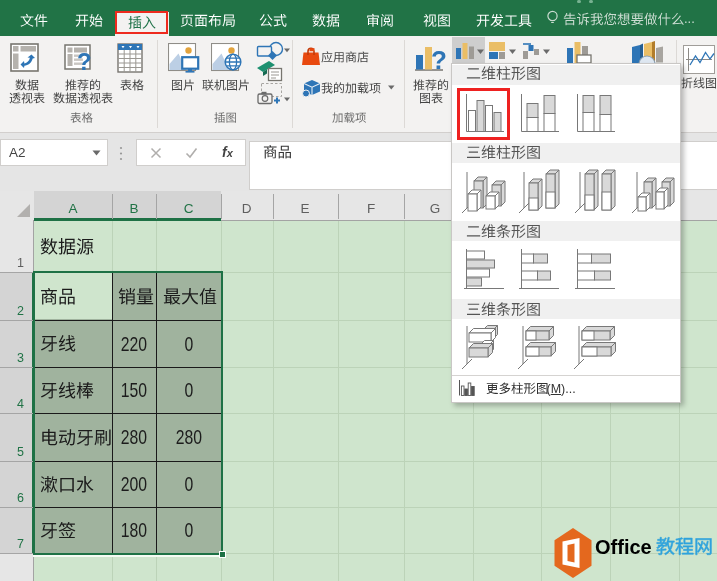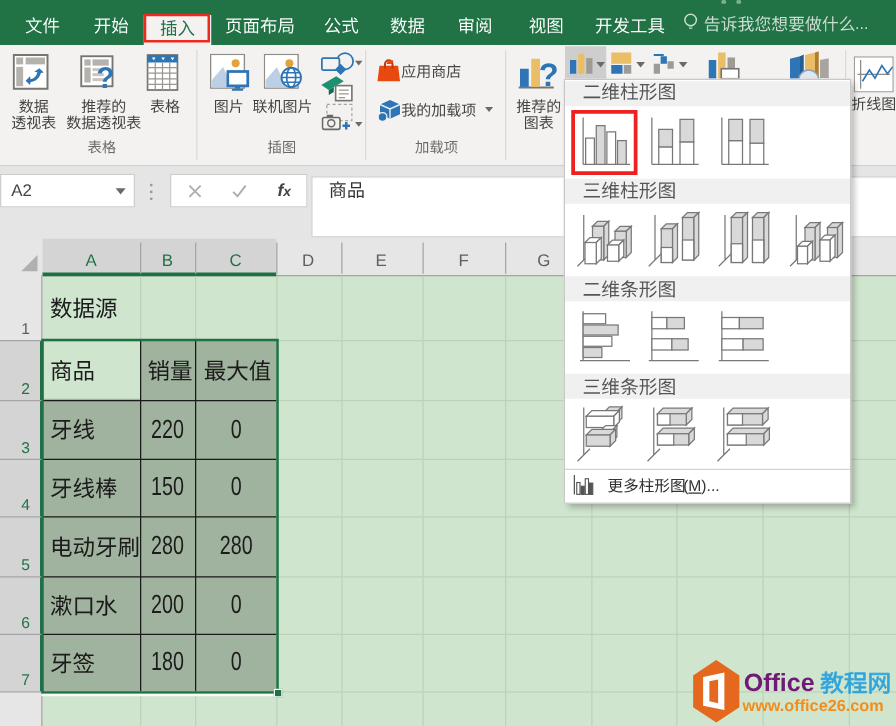--- a/index.html
+++ b/index.html
@@ -342,25 +342,24 @@
 <div class="abs" style="left:104px;top:425px;width:60px;height:24px;line-height:24px;text-align:center;font-size:21px;transform:scaleX(0.75);color:#1c1c1c">280</div>
 <div class="abs" style="left:158.5px;top:425px;width:60px;height:24px;line-height:24px;text-align:center;font-size:21px;transform:scaleX(0.75);color:#1c1c1c">280</div>
 <div class="abs" style="left:104px;top:472px;width:60px;height:24px;line-height:24px;text-align:center;font-size:21px;transform:scaleX(0.75);color:#1c1c1c">200</div>
 <div class="abs" style="left:158.5px;top:472px;width:60px;height:24px;line-height:24px;text-align:center;font-size:21px;transform:scaleX(0.75);color:#1c1c1c">0</div>
 <div class="abs" style="left:104px;top:518px;width:60px;height:24px;line-height:24px;text-align:center;font-size:21px;transform:scaleX(0.75);color:#1c1c1c">180</div>
 <div class="abs" style="left:158.5px;top:518px;width:60px;height:24px;line-height:24px;text-align:center;font-size:21px;transform:scaleX(0.75);color:#1c1c1c">0</div>
 <svg class="abs" style="left:553px;top:527px" width="40" height="52" viewBox="0 0 40 52">
 <path d="M20 1 L38.5 13.3 L38.5 38.7 L20 51 L1.5 38.7 L1.5 13.3 Z" fill="#e4681e"></path>
 <path fill-rule="evenodd" d="M9.5 14.5 L26.5 11 L26.5 41 L9.5 37.5 Z M14.5 18 L21.5 16.5 L21.5 35.5 L14.5 34 Z" fill="#fff"></path>
 </svg>
-<div class="abs" style="left:595px;top:536px;font-size:20px;font-weight:bold;color:#701a75">Office</div>
+<div class="abs" style="left:595px;top:536px;font-size:20px;font-weight:bold;color:#000000">Office</div>
 <svg style="position:absolute;left:655.0px;top:532.3px" width="60" height="30" viewBox="0 0 60 30">
       <path d="M13.0 5.3C12.5 8.5 11.5 11.5 10.0 13.5L9.3 13.0L9.1 13.1H7.1C7.5 12.6 7.9 12.2 8.3 11.7H11.0V10.4H9.2C10.1 9.1 10.8 7.7 11.4 6.1L10.1 5.8C9.5 7.5 8.6 9.0 7.6 10.4H6.4V8.6H8.8V7.3H6.4V5.3H5.1V7.3H2.6V8.6H5.1V10.4H1.8V11.7H6.6C6.1 12.2 5.7 12.7 5.2 13.1H3.3V14.2H3.8C3.1 14.7 2.4 15.2 1.6 15.6C1.9 15.9 2.4 16.4 2.6 16.7C3.8 16.0 4.9 15.2 5.9 14.2H8.0C7.3 14.9 6.5 15.5 5.8 16.0V17.4L1.7 17.7L1.9 19.1L5.8 18.6V21.3C5.8 21.5 5.7 21.5 5.5 21.5C5.2 21.6 4.4 21.6 3.5 21.5C3.6 21.9 3.8 22.4 3.9 22.8C5.1 22.8 5.9 22.8 6.5 22.6C7.0 22.4 7.1 22.0 7.1 21.3V18.5L11.1 18.1V16.8L7.1 17.2V16.3C8.1 15.6 9.2 14.7 10.0 13.8C10.3 14.0 10.8 14.5 11.1 14.7C11.5 14.0 12.0 13.3 12.3 12.4C12.8 14.4 13.3 16.2 14.1 17.8C13.0 19.4 11.5 20.7 9.5 21.6C9.8 21.9 10.2 22.5 10.4 22.9C12.2 21.9 13.7 20.7 14.8 19.2C15.7 20.7 16.9 21.9 18.4 22.8C18.6 22.4 19.1 21.9 19.4 21.6C17.9 20.8 16.6 19.5 15.7 17.8C16.8 15.8 17.6 13.2 18.0 10.2H19.3V8.9H13.7C14.0 7.8 14.2 6.7 14.4 5.5ZM13.3 10.2H16.6C16.2 12.5 15.7 14.6 14.9 16.2C14.1 14.5 13.6 12.4 13.3 10.2Z M30.1 7.4H35.8V10.8H30.1ZM28.8 6.1V12.1H37.2V6.1ZM28.5 17.3V18.5H32.2V21.0H27.2V22.3H38.3V21.0H33.6V18.5H37.5V17.3H33.6V15.0H37.9V13.8H28.1V15.0H32.2V17.3ZM26.9 5.6C25.5 6.2 22.9 6.8 20.8 7.1C21.0 7.4 21.2 7.9 21.2 8.2C22.1 8.1 23.1 7.9 24.0 7.8V10.7H20.9V12.0H23.8C23.1 14.2 21.8 16.7 20.5 18.0C20.8 18.4 21.1 18.9 21.3 19.3C22.2 18.1 23.2 16.3 24.0 14.3V22.8H25.4V14.6C26.1 15.4 26.8 16.4 27.2 16.9L28.0 15.8C27.6 15.4 26.0 13.7 25.4 13.2V12.0H27.8V10.7H25.4V7.4C26.3 7.2 27.2 7.0 27.8 6.7Z M42.7 11.1C43.5 12.1 44.5 13.4 45.3 14.6C44.6 16.6 43.6 18.3 42.3 19.6C42.6 19.8 43.1 20.2 43.4 20.4C44.5 19.2 45.5 17.7 46.2 15.9C46.8 16.8 47.3 17.6 47.7 18.3L48.6 17.4C48.2 16.5 47.5 15.5 46.7 14.4C47.3 12.9 47.7 11.1 48.0 9.3L46.7 9.1C46.4 10.5 46.2 11.9 45.8 13.1C45.1 12.2 44.3 11.2 43.6 10.3ZM48.2 11.1C49.1 12.2 50.0 13.4 50.8 14.6C50.0 16.7 49.0 18.5 47.6 19.8C47.9 19.9 48.5 20.3 48.7 20.6C49.9 19.3 50.9 17.8 51.6 16.0C52.3 17.0 52.8 18.0 53.2 18.9L54.2 18.0C53.7 17.0 53.0 15.8 52.2 14.5C52.7 12.9 53.1 11.2 53.3 9.3L52.1 9.2C51.8 10.6 51.6 11.9 51.2 13.1C50.6 12.2 49.8 11.2 49.1 10.4ZM40.7 6.5V22.8H42.1V7.8H55.0V20.9C55.0 21.2 54.8 21.3 54.5 21.4C54.1 21.4 52.9 21.4 51.6 21.3C51.8 21.7 52.1 22.4 52.1 22.7C53.9 22.8 54.9 22.7 55.5 22.5C56.1 22.3 56.4 21.8 56.4 20.9V6.5Z" fill="#2fa3dc" stroke="#2fa3dc" stroke-width="0.6"></path>
     </svg>
-<div class="abs" style="left:594px;top:557px;font-size:13px;font-weight:bold;color:#f28d1d">www.office26.com</div>
 <div class="abs" style="left:451px;top:63px;width:230px;height:340px;background:#fff;border:1px solid #c9c7c5;box-shadow:3px 3px 5px rgba(0,0,0,0.25)"></div>
 <div class="abs" style="left:452px;top:64.5px;width:228px;height:20px;background:#f0f0f0"></div>
 <svg style="position:absolute;left:464.5px;top:62.3px" width="78" height="24" viewBox="0 0 78 24">
       <path d="M3.1 6.3V7.6H13.9V6.3ZM1.9 15.2V16.5H15.2V15.2Z M16.7 16.0 16.9 17.1C18.3 16.7 20.1 16.3 21.9 15.8L21.8 14.9C19.9 15.3 17.9 15.8 16.7 16.0ZM25.9 4.7C26.3 5.3 26.8 6.2 26.9 6.8L27.9 6.4C27.7 5.8 27.3 4.9 26.8 4.3ZM16.9 10.5C17.1 10.4 17.5 10.3 19.3 10.0C18.7 11.0 18.1 11.8 17.8 12.1C17.4 12.6 17.0 13.0 16.7 13.1C16.8 13.4 17.0 13.8 17.0 14.1C17.3 13.9 17.8 13.7 21.5 13.0C21.5 12.8 21.5 12.4 21.5 12.1L18.6 12.6C19.7 11.2 20.9 9.6 21.8 7.9L20.9 7.3C20.6 7.9 20.3 8.5 19.9 9.1L18.0 9.3C18.9 8.0 19.7 6.3 20.4 4.7L19.4 4.2C18.8 6.0 17.7 8.0 17.4 8.5C17.1 9.0 16.8 9.4 16.6 9.4C16.7 9.7 16.9 10.2 16.9 10.5ZM26.5 10.9V12.8H24.0V10.9ZM24.2 4.3C23.7 6.0 22.6 8.2 21.4 9.6C21.6 9.8 21.9 10.3 22.0 10.6C22.3 10.2 22.7 9.7 23.0 9.3V18.0H24.0V16.9H30.4V15.9H27.5V13.8H29.8V12.8H27.5V10.9H29.8V9.8H27.5V7.9H30.1V6.9H24.3C24.7 6.1 25.0 5.3 25.3 4.6ZM26.5 9.8H24.0V7.9H26.5ZM26.5 13.8V15.9H24.0V13.8Z M40.1 4.6C40.5 5.3 41.0 6.3 41.1 7.0L42.2 6.6C42.0 5.9 41.5 5.0 41.1 4.2ZM34.0 4.2V7.1H31.8V8.2H33.9C33.4 10.2 32.5 12.6 31.5 13.8C31.7 14.1 32.0 14.6 32.1 14.9C32.8 14.0 33.4 12.4 34.0 10.8V18.0H35.0V10.3C35.5 11.1 36.1 12.1 36.4 12.6L37.1 11.8C36.8 11.4 35.6 9.6 35.0 9.0V8.2H36.9V7.1H35.0V4.2ZM37.6 11.5V12.6H40.7V16.5H36.8V17.5H45.4V16.5H41.8V12.6H44.8V11.5H41.8V8.1H45.1V7.1H37.3V8.1H40.7V11.5Z M58.7 4.4C57.8 5.7 56.0 6.9 54.6 7.7C54.9 7.9 55.2 8.2 55.4 8.4C57.0 7.6 58.6 6.3 59.7 4.9ZM59.1 8.6C58.1 9.9 56.3 11.2 54.8 12.0C55.0 12.2 55.4 12.6 55.6 12.8C57.2 11.9 59.0 10.5 60.1 9.0ZM59.5 12.6C58.3 14.5 56.2 16.2 54.0 17.1C54.3 17.3 54.6 17.7 54.8 18.0C57.1 16.9 59.2 15.1 60.5 13.1ZM52.1 6.2V10.1H49.6V6.2ZM46.6 10.1V11.1H48.6C48.5 13.4 48.2 15.6 46.6 17.3C46.8 17.5 47.2 17.9 47.4 18.1C49.2 16.1 49.6 13.6 49.6 11.1H52.1V18.0H53.2V11.1H54.8V10.1H53.2V6.2H54.6V5.1H46.9V6.2H48.6V10.1Z M66.6 12.6C67.8 12.9 69.4 13.4 70.2 13.8L70.7 13.1C69.8 12.7 68.3 12.2 67.1 11.9ZM65.1 14.5C67.2 14.8 69.8 15.4 71.2 15.9L71.7 15.0C70.3 14.6 67.7 14.0 65.7 13.8ZM62.3 4.9V18.0H63.3V17.4H73.6V18.0H74.8V4.9ZM63.3 16.4V5.9H73.6V16.4ZM67.2 6.2C66.5 7.4 65.2 8.6 63.9 9.3C64.1 9.5 64.5 9.8 64.7 10.0C65.1 9.7 65.6 9.4 66.1 9.0C66.5 9.4 67.1 9.9 67.7 10.3C66.4 10.9 64.9 11.3 63.6 11.6C63.8 11.8 64.0 12.3 64.2 12.5C65.6 12.2 67.2 11.6 68.6 10.9C69.9 11.5 71.3 12.0 72.7 12.4C72.8 12.1 73.1 11.7 73.3 11.5C72.0 11.3 70.7 10.9 69.5 10.3C70.7 9.6 71.6 8.7 72.2 7.7L71.6 7.3L71.4 7.4H67.5C67.8 7.1 68.0 6.8 68.2 6.5ZM66.7 8.4 66.8 8.3H70.7C70.1 8.8 69.4 9.4 68.6 9.8C67.8 9.4 67.2 8.9 66.7 8.4Z" fill="#555555"></path>
     </svg>
 <div class="abs" style="left:452px;top:142.5px;width:228px;height:20px;background:#f0f0f0"></div>
 <svg style="position:absolute;left:464.5px;top:141.3px" width="78" height="24" viewBox="0 0 78 24">
       <path d="M2.8 5.7V6.8H14.2V5.7ZM3.8 10.6V11.7H13.0V10.6ZM2.0 15.8V16.9H15.0V15.8Z M16.7 16.0 16.9 17.1C18.3 16.7 20.1 16.3 21.9 15.8L21.8 14.9C19.9 15.3 17.9 15.8 16.7 16.0ZM25.9 4.7C26.3 5.3 26.8 6.2 26.9 6.8L27.9 6.4C27.7 5.8 27.3 4.9 26.8 4.3ZM16.9 10.5C17.1 10.4 17.5 10.3 19.3 10.0C18.7 11.0 18.1 11.8 17.8 12.1C17.4 12.6 17.0 13.0 16.7 13.1C16.8 13.4 17.0 13.8 17.0 14.1C17.3 13.9 17.8 13.7 21.5 13.0C21.5 12.8 21.5 12.4 21.5 12.1L18.6 12.6C19.7 11.2 20.9 9.6 21.8 7.9L20.9 7.3C20.6 7.9 20.3 8.5 19.9 9.1L18.0 9.3C18.9 8.0 19.7 6.3 20.4 4.7L19.4 4.2C18.8 6.0 17.7 8.0 17.4 8.5C17.1 9.0 16.8 9.4 16.6 9.4C16.7 9.7 16.9 10.2 16.9 10.5ZM26.5 10.9V12.8H24.0V10.9ZM24.2 4.3C23.7 6.0 22.6 8.2 21.4 9.6C21.6 9.8 21.9 10.3 22.0 10.6C22.3 10.2 22.7 9.7 23.0 9.3V18.0H24.0V16.9H30.4V15.9H27.5V13.8H29.8V12.8H27.5V10.9H29.8V9.8H27.5V7.9H30.1V6.9H24.3C24.7 6.1 25.0 5.3 25.3 4.6ZM26.5 9.8H24.0V7.9H26.5ZM26.5 13.8V15.9H24.0V13.8Z M40.1 4.6C40.5 5.3 41.0 6.3 41.1 7.0L42.2 6.6C42.0 5.9 41.5 5.0 41.1 4.2ZM34.0 4.2V7.1H31.8V8.2H33.9C33.4 10.2 32.5 12.6 31.5 13.8C31.7 14.1 32.0 14.6 32.1 14.9C32.8 14.0 33.4 12.4 34.0 10.8V18.0H35.0V10.3C35.5 11.1 36.1 12.1 36.4 12.6L37.1 11.8C36.8 11.4 35.6 9.6 35.0 9.0V8.2H36.9V7.1H35.0V4.2ZM37.6 11.5V12.6H40.7V16.5H36.8V17.5H45.4V16.5H41.8V12.6H44.8V11.5H41.8V8.1H45.1V7.1H37.3V8.1H40.7V11.5Z M58.7 4.4C57.8 5.7 56.0 6.9 54.6 7.7C54.9 7.9 55.2 8.2 55.4 8.4C57.0 7.6 58.6 6.3 59.7 4.9ZM59.1 8.6C58.1 9.9 56.3 11.2 54.8 12.0C55.0 12.2 55.4 12.6 55.6 12.8C57.2 11.9 59.0 10.5 60.1 9.0ZM59.5 12.6C58.3 14.5 56.2 16.2 54.0 17.1C54.3 17.3 54.6 17.7 54.8 18.0C57.1 16.9 59.2 15.1 60.5 13.1ZM52.1 6.2V10.1H49.6V6.2ZM46.6 10.1V11.1H48.6C48.5 13.4 48.2 15.6 46.6 17.3C46.8 17.5 47.2 17.9 47.4 18.1C49.2 16.1 49.6 13.6 49.6 11.1H52.1V18.0H53.2V11.1H54.8V10.1H53.2V6.2H54.6V5.1H46.9V6.2H48.6V10.1Z M66.6 12.6C67.8 12.9 69.4 13.4 70.2 13.8L70.7 13.1C69.8 12.7 68.3 12.2 67.1 11.9ZM65.1 14.5C67.2 14.8 69.8 15.4 71.2 15.9L71.7 15.0C70.3 14.6 67.7 14.0 65.7 13.8ZM62.3 4.9V18.0H63.3V17.4H73.6V18.0H74.8V4.9ZM63.3 16.4V5.9H73.6V16.4ZM67.2 6.2C66.5 7.4 65.2 8.6 63.9 9.3C64.1 9.5 64.5 9.8 64.7 10.0C65.1 9.7 65.6 9.4 66.1 9.0C66.5 9.4 67.1 9.9 67.7 10.3C66.4 10.9 64.9 11.3 63.6 11.6C63.8 11.8 64.0 12.3 64.2 12.5C65.6 12.2 67.2 11.6 68.6 10.9C69.9 11.5 71.3 12.0 72.7 12.4C72.8 12.1 73.1 11.7 73.3 11.5C72.0 11.3 70.7 10.9 69.5 10.3C70.7 9.6 71.6 8.7 72.2 7.7L71.6 7.3L71.4 7.4H67.5C67.8 7.1 68.0 6.8 68.2 6.5ZM66.7 8.4 66.8 8.3H70.7C70.1 8.8 69.4 9.4 68.6 9.8C67.8 9.4 67.2 8.9 66.7 8.4Z" fill="#555555"></path>
     </svg>
 <div class="abs" style="left:452px;top:221px;width:228px;height:20px;background:#f0f0f0"></div>

